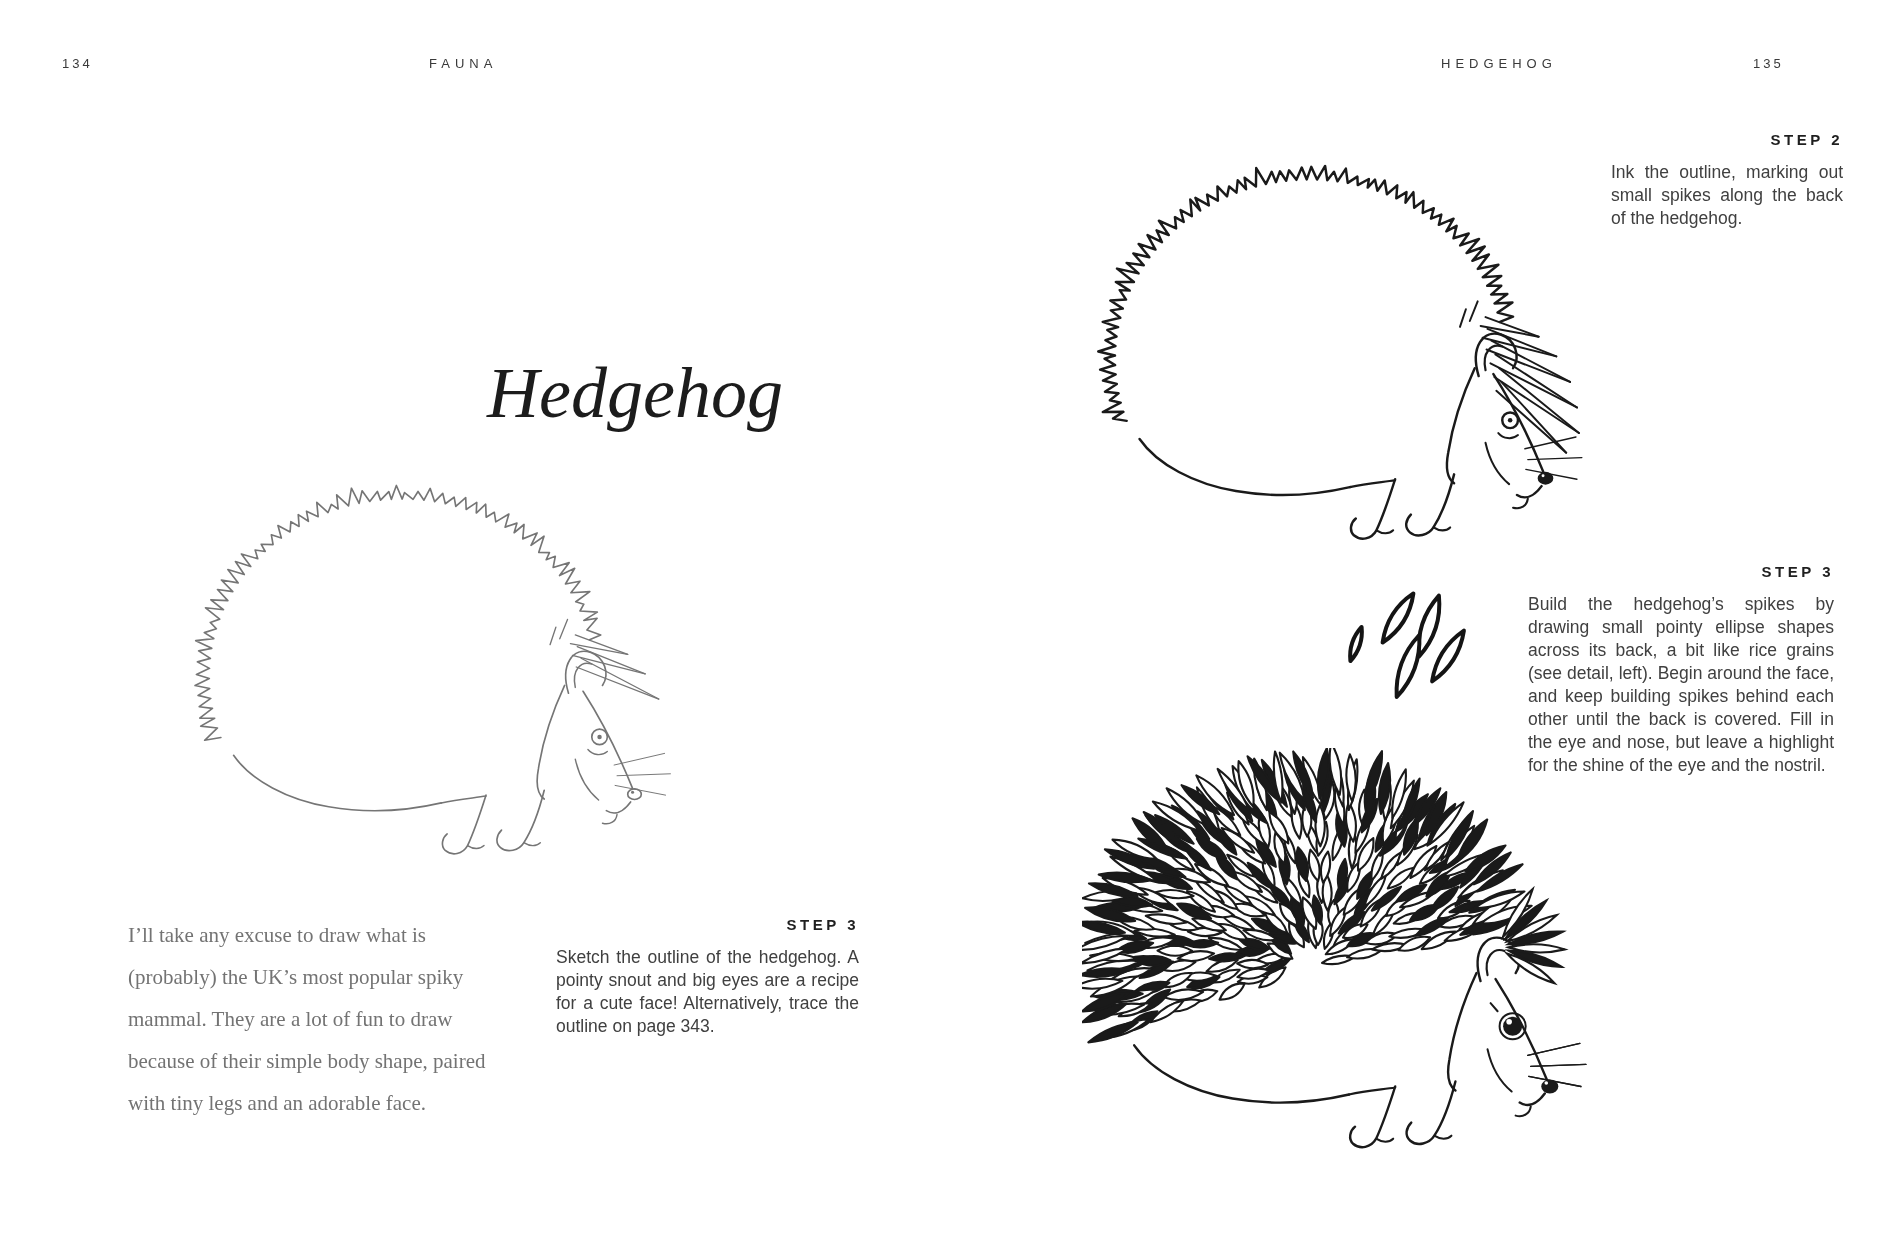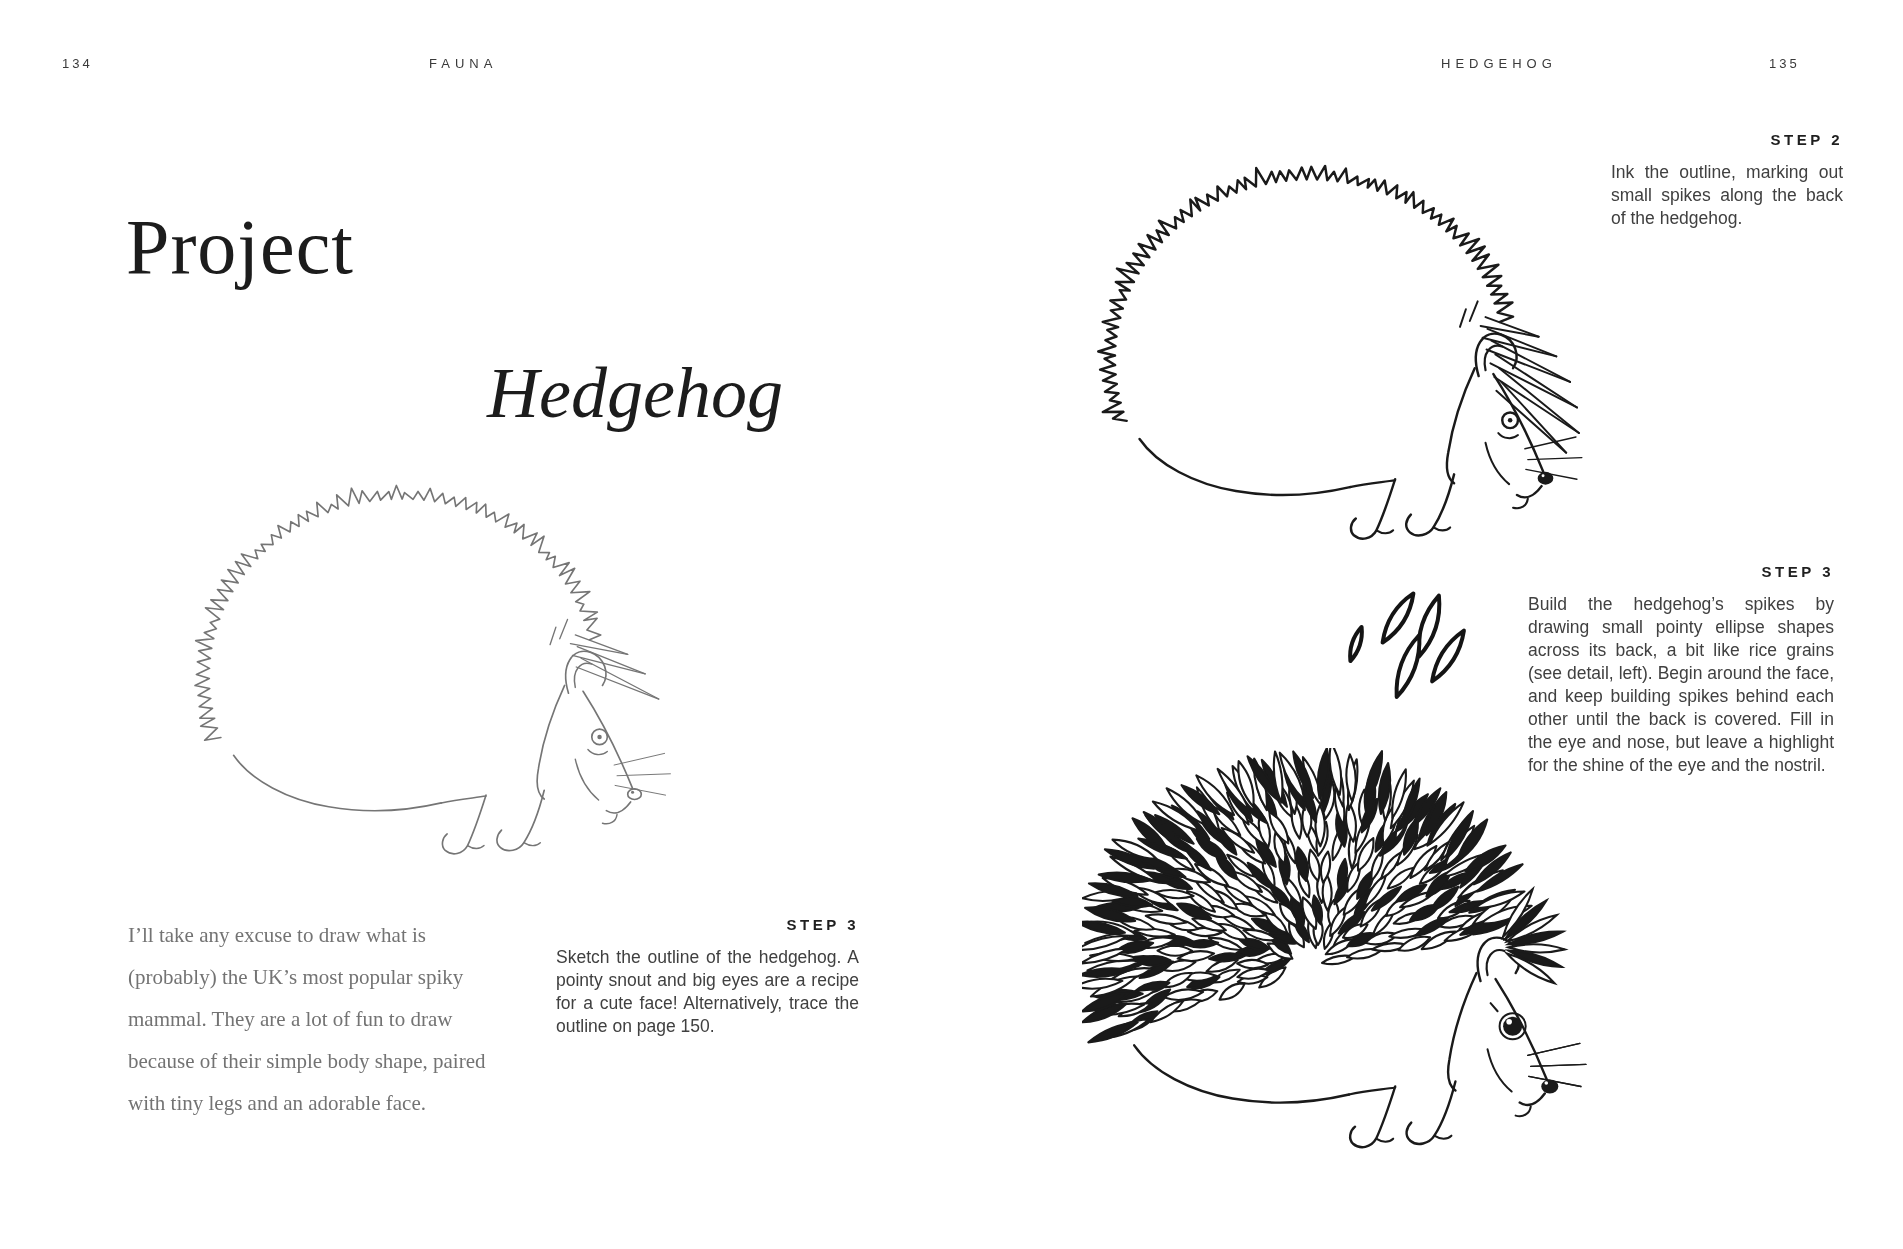--- a/index.html
+++ b/index.html
@@ -46,21 +46,20 @@
 </style>
 </head>
 <body>
 
 <div id="spread">
 
   <div class="abs pagenum" style="left:62px; top:56px;">134</div>
   <div class="abs runhead" style="left:381px; top:56px;">FAUNA</div>
 
   <div class="abs" id="project-label">
-    <div>Project</div>
   </div>
   <div class="abs" id="chapter-title">Hedgehog</div>
 
   <svg id="ill-sketch" class="abs" style="left:183px; top:468px;" width="505" height="398" viewBox="0 0 520 410" aria-label="hedgehog pencil sketch outline">
       <path d="M38.9,277.6L22.2,280.5L35.4,267.8L18.1,265.9L32.5,257.8L17.1,257.6L30.2,247.6L16.6,245.9L28.5,237.4L15.4,234.2L27.4,227.1L12.3,224.1L27.0,216.8L13.7,212.7L27.2,206.4L14.7,199.7L28.1,196.1L16.0,188.4L29.5,185.8L13.0,177.9L31.6,175.7L21.8,169.6L34.3,165.6L28.0,159.1L37.7,155.7L23.1,144.0L41.6,146.0L28.6,135.8L46.1,136.6L35.4,125.2L51.2,127.3L39.4,115.4L56.8,118.4L46.1,104.6L63.0,109.8L53.9,96.4L69.7,101.5L60.1,88.6L76.9,93.5L74.2,84.5L84.6,86.0L80.5,78.6L92.7,78.9L90.9,68.8L101.2,72.2L97.7,59.2L110.2,65.9L111.0,55.3L119.5,60.2L118.6,48.0L129.1,54.9L127.1,44.5L139.1,50.1L137.7,35.4L149.3,45.9L152.7,37.5L159.7,42.2L158.2,27.6L170.4,39.1L173.4,20.8L181.3,36.5L184.4,23.5L192.3,34.5L200.1,24.1L203.4,33.1L211.9,24.3L214.5,32.3L219.7,18.0L225.7,32.0L228.1,25.3L236.9,32.3L242.0,24.2L248.1,33.2L254.5,21.0L259.1,34.7L267.5,26.1L270.1,36.8L279.2,30.1L280.9,39.5L291.1,30.4L291.6,42.7L302.5,35.4L302.0,46.4L311.7,37.3L312.2,50.7L320.6,45.6L322.1,55.5L335.6,47.4L331.7,60.9L343.9,56.8L341.0,66.7L351.2,58.2L349.9,73.0L364.7,66.9L358.4,79.7L371.8,70.3L366.4,86.9L377.4,87.2L374.0,94.5L383.4,91.0L381.2,102.5L397.7,97.5L387.8,110.8L403.4,103.3L393.9,119.5L408.8,116.6L399.5,128.5L419.0,127.3L404.5,137.8L412.8,140.3L408.9,147.3L426.7,148.5L412.8,157.0L426.5,154.8L416.0,166.9L430.2,172.1L418.7,177.0" fill="none" stroke="#757575" stroke-width="1.7" stroke-linecap="round" stroke-linejoin="round"></path>
       <path d="M397,232 C388,202 402,184 420,190 C434,195 440,212 432,224" fill="none" stroke="#757575" stroke-width="1.7" stroke-linecap="round" stroke-linejoin="round"></path>
       <path d="M404,226 C400,208 410,198 421,202" fill="none" stroke="#757575" stroke-width="1.53" stroke-linecap="round" stroke-linejoin="round"></path>
       <path d="M412,230 C430,258 450,298 463,330" fill="none" stroke="#757575" stroke-width="1.7" stroke-linecap="round" stroke-linejoin="round"></path>
       <path d="M393,224 C380,252 370,284 366,310 C363,326 365,336 372,341" fill="none" stroke="#757575" stroke-width="1.7" stroke-linecap="round" stroke-linejoin="round"></path>
       <path d="M404,300 C408,318 416,332 428,342" fill="none" stroke="#757575" stroke-width="1.4449999999999998" stroke-linecap="round" stroke-linejoin="round"></path>
@@ -87,25 +86,25 @@
       <circle cx="429" cy="277" r="2.3" fill="#757575"></circle>
       <path d="M417,290 C422,296 431,297 437,292" fill="none" stroke="#757575" stroke-width="1.36" stroke-linecap="round" stroke-linejoin="round"></path>
       <ellipse cx="465" cy="336" rx="7" ry="5.5" fill="none" stroke="#757575" stroke-width="1.7"></ellipse>
       <circle cx="463" cy="334" r="1.6" fill="#757575"></circle>
     </svg>
 
   <div class="abs" id="intro">I’ll take any excuse to draw what is (probably) the UK’s most popular spiky mammal. They are a lot of fun to draw because of their simple body shape, paired with tiny legs and an adorable face.</div>
 
   <div class="step-block" id="step1-block">
     <div class="step-heading">STEP 3</div>
-    <div class="step-body">Sketch the outline of the hedgehog. A pointy snout and big eyes are a recipe for a cute face! Alternatively, trace the outline on page 150.</div>
+    <div class="step-body">Sketch the outline of the hedgehog. A pointy snout and big eyes are a recipe for a cute face! Alternatively, trace the outline on page 343.</div>
   </div>
 
   <div class="abs runhead" style="left:1393px; top:56px;">HEDGEHOG</div>
-  <div class="abs pagenum" style="left:1753px; top:56px;margin-left:16px;">135</div>
+  <div class="abs pagenum" style="left:1753px; top:56px;">135</div>
 
   <div class="step-block" id="step2-block">
     <div class="step-heading">STEP 2</div>
     <div class="step-body">Ink the outline, marking out small spikes along the back of the hedgehog.</div>
   </div>
 
   <svg id="ill-ink" class="abs" style="left:1088px; top:148px;" width="512" height="403" viewBox="0 0 520 410" aria-label="hedgehog inked outline with back spikes">
       <path d="M38.9,277.6L25.0,275.3L35.6,268.4L14.6,268.6L32.8,259.1L21.8,256.7L30.6,249.6L16.8,248.0L28.9,240.1L14.8,236.6L27.7,230.4L11.9,225.4L27.1,220.8L16.4,214.3L27.0,211.1L10.0,207.0L27.5,201.4L17.3,195.6L28.6,191.8L19.2,185.1L30.2,182.2L14.5,176.9L32.4,172.7L22.8,165.2L35.0,163.4L22.3,155.2L38.3,154.2L31.8,144.6L42.0,145.1L27.9,136.2L46.3,136.3L29.1,122.7L51.0,127.6L38.9,116.9L56.3,119.3L45.7,107.3L62.0,111.1L51.1,97.6L68.2,103.3L60.1,88.6L74.8,95.8L69.3,83.7L81.8,88.6L71.7,74.0L89.2,81.8L88.0,70.3L97.0,75.3L93.7,63.1L105.2,69.3L103.6,52.4L113.7,63.6L108.8,50.7L122.5,58.4L120.7,47.4L131.7,53.6L131.2,39.1L141.0,49.3L143.1,39.2L150.6,45.4L151.9,32.8L160.4,42.0L158.9,30.3L170.4,39.1L170.7,20.4L180.6,36.7L186.4,24.2L190.8,34.7L194.8,23.7L201.2,33.3L204.1,22.7L211.6,32.4L217.0,19.9L222.1,32.0L226.7,19.2L232.6,32.1L240.8,18.3L243.0,32.8L249.8,24.1L253.4,33.9L261.9,21.0L263.8,35.5L273.6,29.1L274.0,37.7L285.3,31.5L284.1,40.3L291.5,32.1L294.0,43.5L301.4,33.0L303.7,47.1L314.2,38.0L313.2,51.2L323.6,44.9L322.5,55.7L330.6,44.9L331.4,60.7L340.8,53.7L340.1,66.1L351.4,61.2L348.5,71.9L359.0,67.8L356.5,78.2L371.5,71.9L364.1,84.8L374.6,79.2L371.4,91.8L386.9,87.0L378.2,99.1L397.4,92.5L384.7,106.8L403.2,100.2L390.6,114.7L407.4,108.3L396.1,123.0L417.1,118.8L401.2,131.5L420.0,130.1L405.7,140.2L420.0,140.1L409.7,149.1L426.2,148.5L413.2,158.3L431.4,157.2L416.2,167.5L432.0,171.6L418.7,177.0" fill="none" stroke="#1a1a1a" stroke-width="2.5" stroke-linecap="round" stroke-linejoin="round"></path>
       <path d="M397,232 C388,202 402,184 420,190 C434,195 440,212 432,224" fill="none" stroke="#1a1a1a" stroke-width="2.5" stroke-linecap="round" stroke-linejoin="round"></path>
       <path d="M404,226 C400,208 410,198 421,202" fill="none" stroke="#1a1a1a" stroke-width="2.25" stroke-linecap="round" stroke-linejoin="round"></path>

